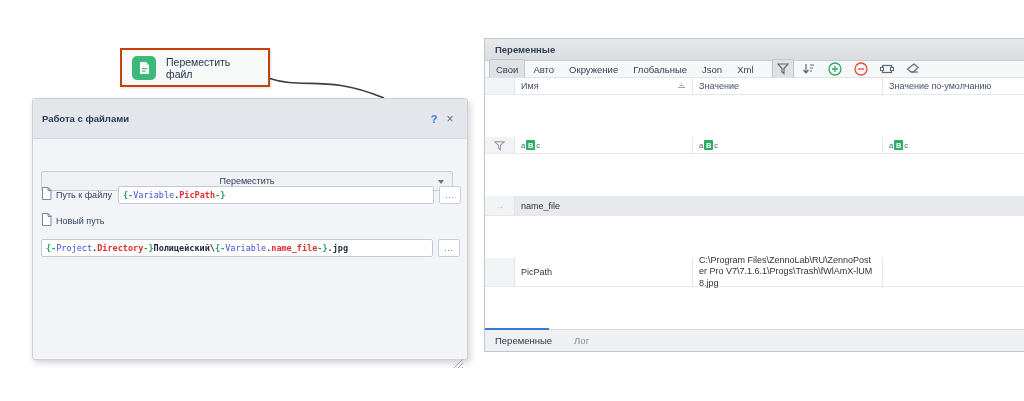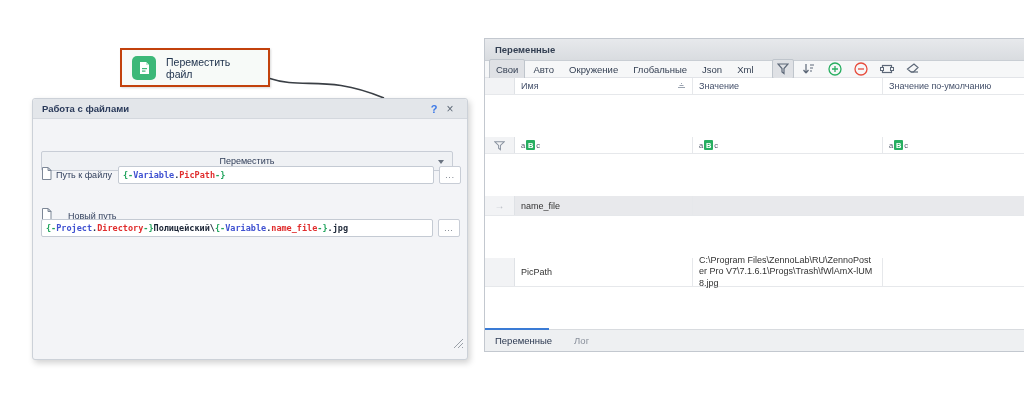--- a/index.html
+++ b/index.html
@@ -15,21 +15,21 @@
     display:flex; align-items:center; justify-content:center; flex:0 0 auto; }
   .node-label { font-size:10.5px; color:#22354f; }
 
   
   #connector { position:absolute; left:266px; top:72px; z-index:0; }
 
   
   .dialog { position:absolute; left:32px; top:98px; width:436px; height:262px;
     background:#f3f4f7; border:1px solid #ccd1d8; border-radius:3px;
     box-shadow:2px 3px 6px rgba(0,0,0,.18); z-index:2; }
-  .dialog-header { height:20px; background:#e3e6ea; border-bottom:1px solid #d4d8de;
+  .dialog-header { height:40px; background:#e3e6ea; border-bottom:1px solid #d4d8de;
     border-radius:3px 3px 0 0; display:flex; align-items:center; padding:0 9px; }
   .dialog-title { font-size:9.5px; font-weight:bold; color:#2a3a5a; flex:1; }
   .dlg-btn { font-size:11px; width:16px; text-align:center; cursor:default; }
   .help-btn { color:#3b78e7; font-weight:bold; }
   .close-btn { color:#5f6a78; font-size:12px; }
   .dialog-body { position:relative; padding:2px 8px; height:237px; }
 
   .action-dropdown { position:absolute; left:8px; top:32px; width:412px; height:20px;
     background:#eff1f4; border:1px solid #c8cdd6; border-radius:2px;
     display:flex; align-items:center; justify-content:center; font-size:9px; color:#2e3c57; }
@@ -38,21 +38,21 @@
 
   .field-row { position:absolute; left:8px; display:flex; align-items:center; }
   .file-ico { flex:0 0 auto; margin-right:4px; }
   .fld-label { font-size:9px; color:#33415e; white-space:nowrap; }
   .txt-input { height:18px; background:#fff; border:1px solid #c4cad3; border-radius:2px;
     font-family:"DejaVu Sans Mono", monospace; font-size:8.5px; display:flex; align-items:center;
     padding:0 4px; overflow:hidden; white-space:nowrap; }
   .browse-btn { width:22px; height:18px; background:#fff; border:1px solid #c8cdd6; border-radius:2px;
     font-size:8px; color:#3c4656; display:flex; align-items:center; justify-content:center; margin-left:5px; letter-spacing:1px; }
   .tk-brace { color:#21a45d; font-weight:bold; }
-  .tk-ns { color:#3f51d1; font-weight:bold; }
+  .tk-ns { color:#3f51d1; font-weight:normal; }
   .tk-dot { color:#22304a; font-weight:bold; }
   .tk-prop { color:#e02d2d; font-weight:bold; }
   .tk-plain { color:#1c2637; font-weight:bold; }
 
   .resize-grip { position:absolute; right:3px; bottom:3px; }
 
   
   .var-panel { position:absolute; left:484px; top:38px; width:540px; height:314px;
     background:#fff; border:1px solid #c3c8cf; border-right:none; display:flex; flex-direction:column; z-index:1; }
   .panel-title { height:22px; background:linear-gradient(#e7e9ec,#d9dce0); border-bottom:1px solid #c9ced4;
@@ -138,21 +138,21 @@
         <div class="txt-input" style="width:322px;">
             <span class="tk-brace">{-</span>
             <span class="tk-ns">Variable</span>
             <span class="tk-dot">.</span>
             <span class="tk-prop">PicPath</span>
             <span class="tk-brace">-}</span>
           </div>
         <div class="browse-btn">...</div>
       </div>
 
-      <div class="field-row" style="top:88px;gap:12px;">
+      <div class="field-row" style="top:73px;">
         <span class="file-ico">
           <svg width="11" height="13" viewBox="0 0 11 13">
             <path d="M1.5 .5 h5.5 l3 3 v9 h-8.5 z" fill="#fff" stroke="#7d8797" stroke-width="1"></path>
             <path d="M7 .5 l3 3 h-3 z" fill="#dfe3e9" stroke="#7d8797" stroke-width="1"></path>
           </svg>
         </span>
         <span class="fld-label">Новый путь</span>
       </div>
 
       <div class="field-row" style="top:100px; width:420px;">

